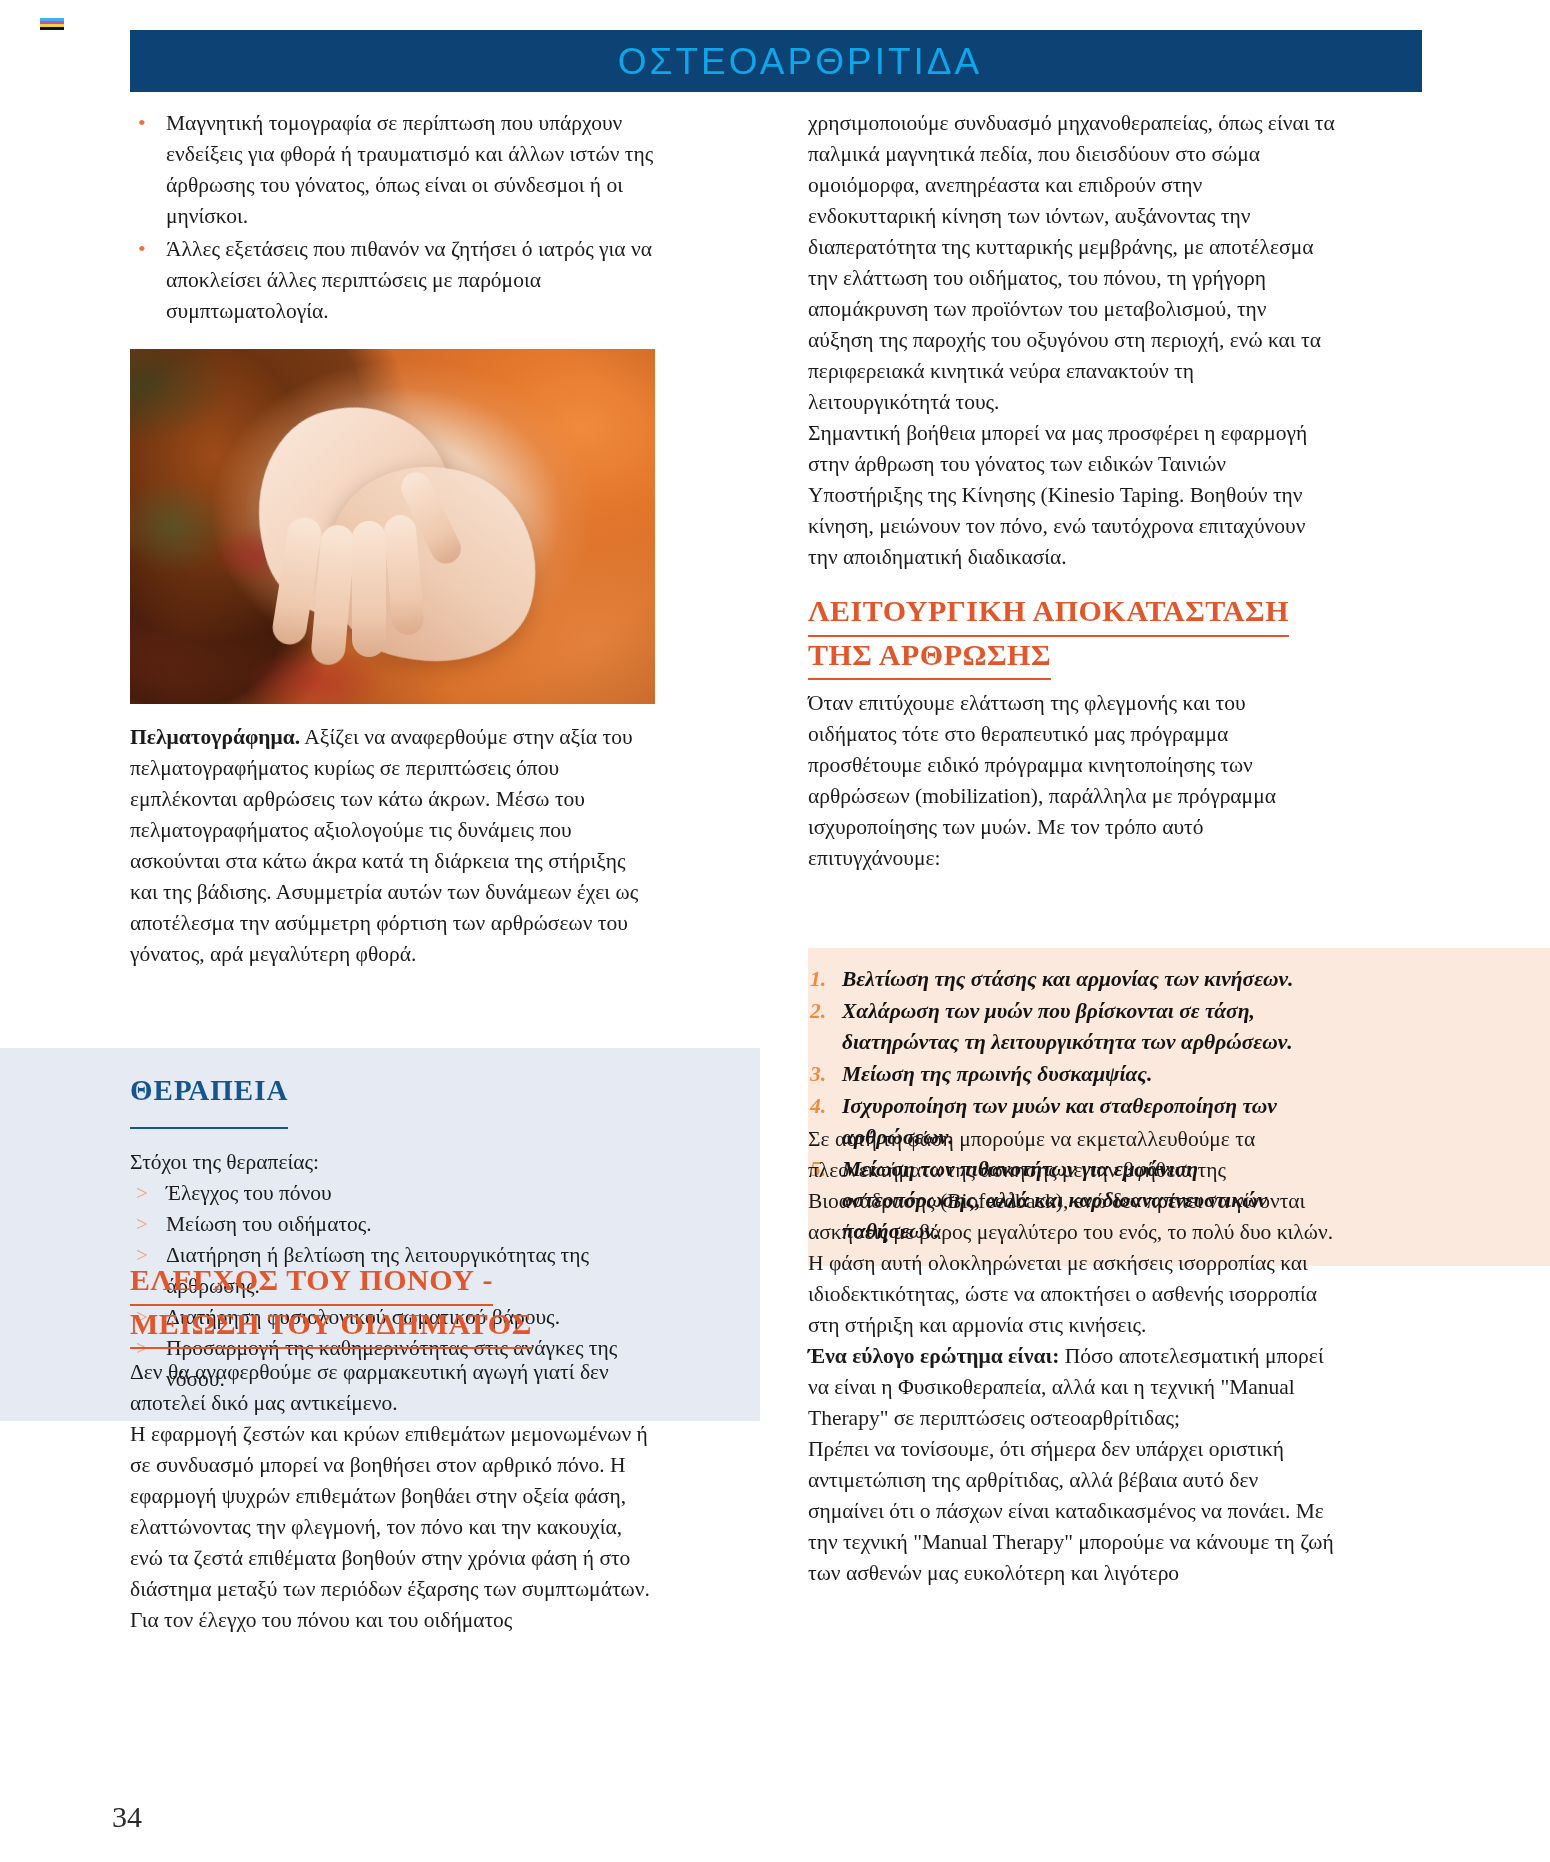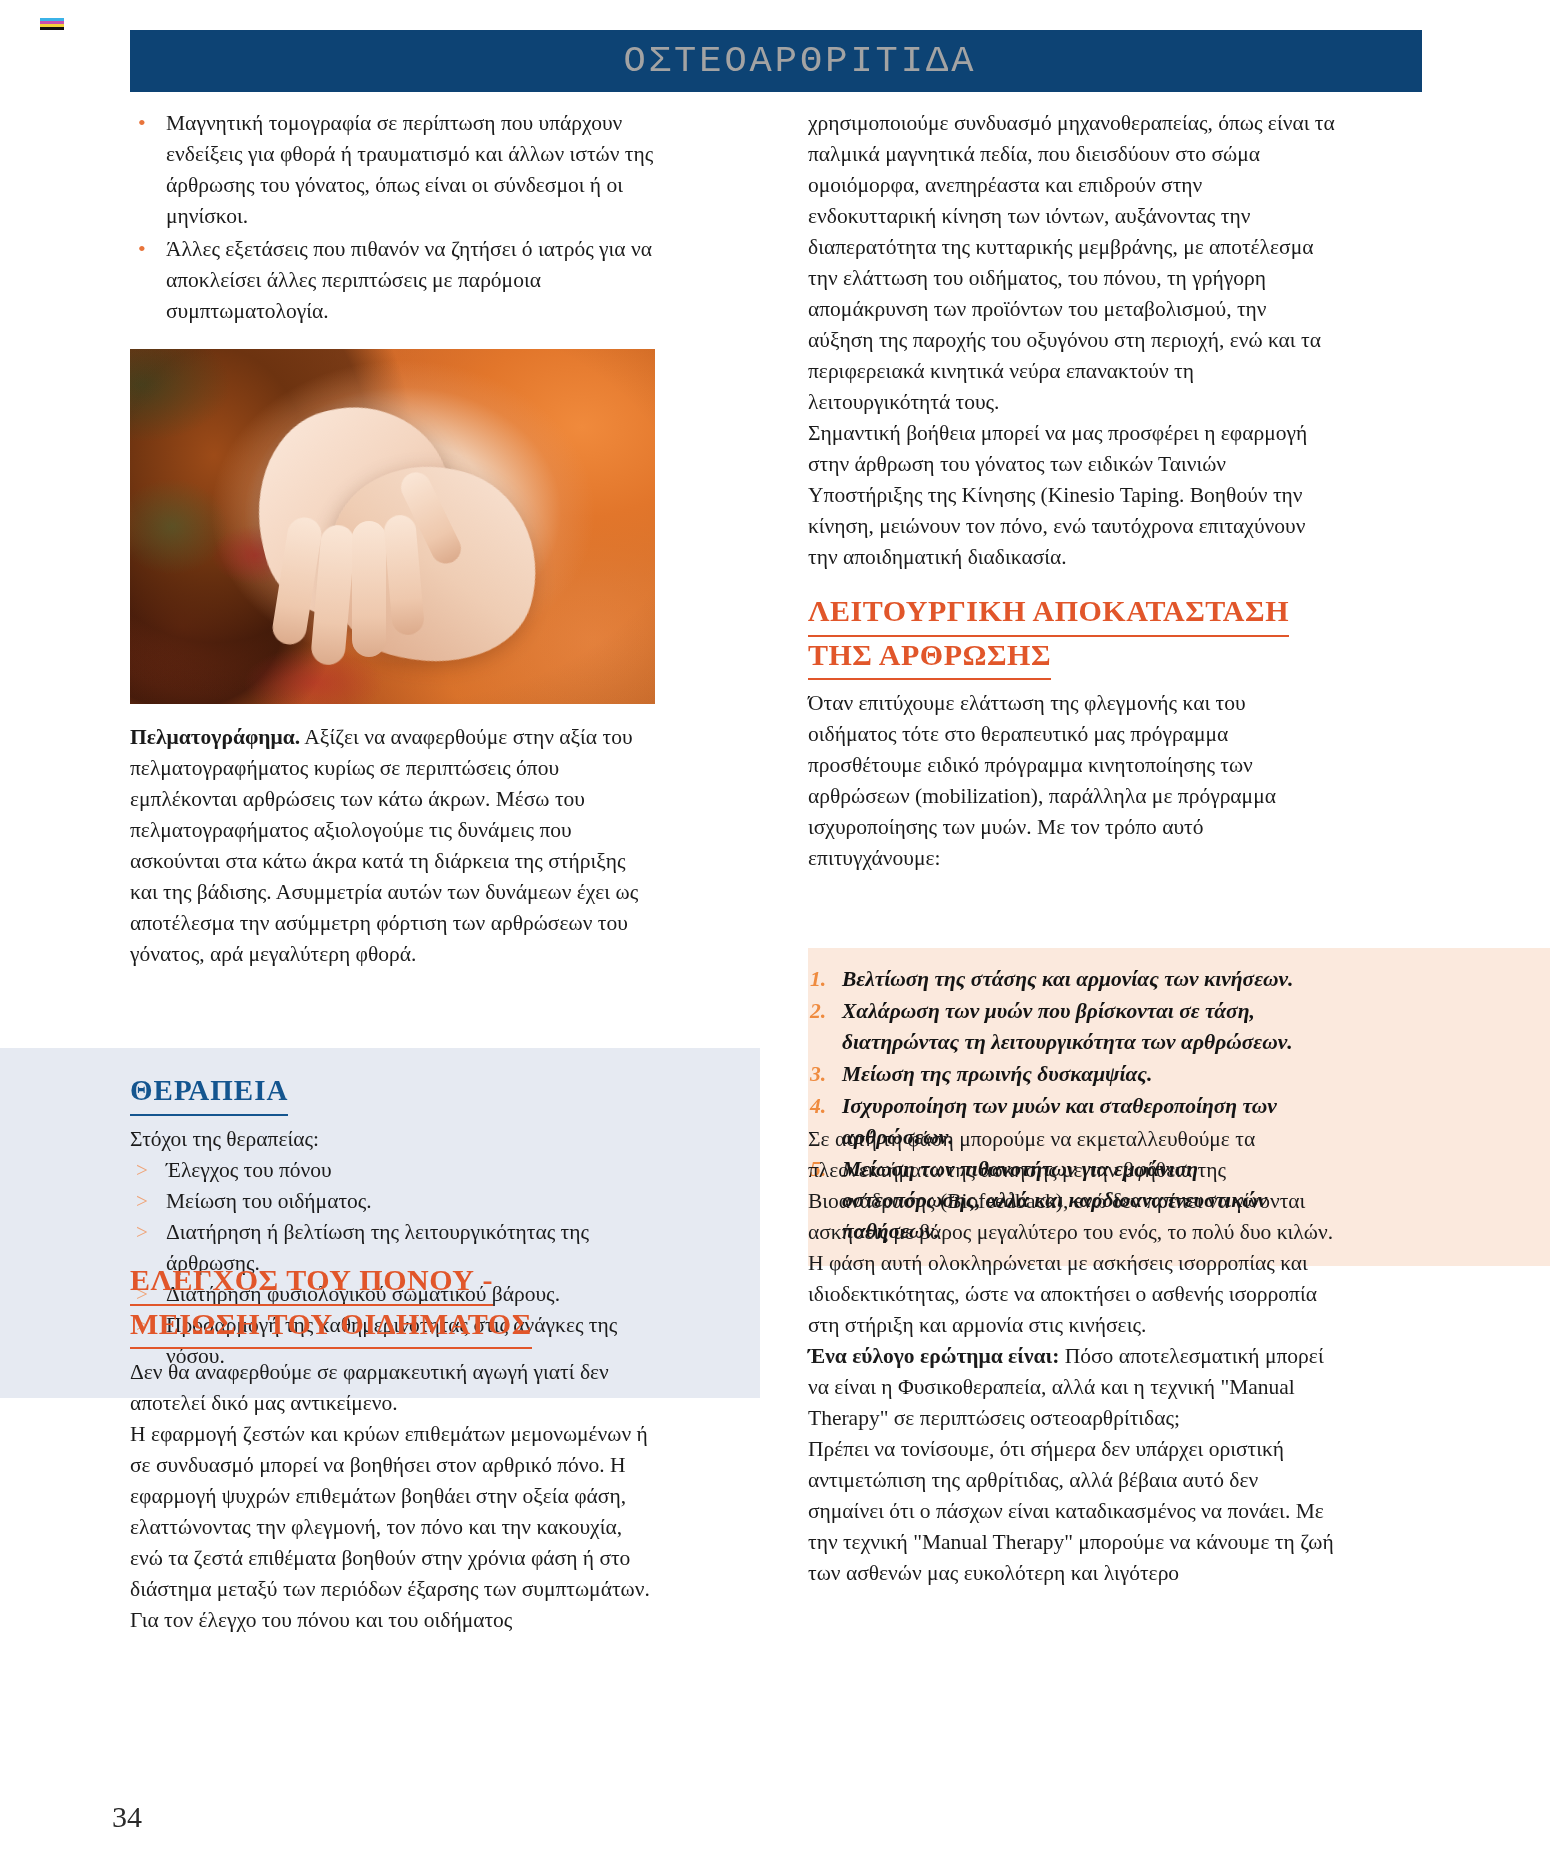--- a/index.html
+++ b/index.html
@@ -39,24 +39,24 @@
     left: 130px;
     top: 30px;
     width: 1292px;
     height: 62px;
     background: #0d4374;
     display: flex;
     align-items: center;
     justify-content: center;
   }
   .header-title {
-    color: #a3a3a3;
+    color: #0ea5e9;
     font-size: 37px;
     letter-spacing: 3px;
-    font-family: Liberation Mono, monospace;
+    font-family: Liberation Sans, sans-serif;
     line-height: 1;
     margin-left: 48px;
   }
 
   
   .page {
     position: absolute;
     left: 0;
     top: 0;
     width: 1550px;
@@ -189,28 +189,28 @@
     top: 1048px;
     width: 760px;
     background: #e6eaf2;
     padding: 26px 0 26px 0;
   }
   .therapy-inner {
     margin-left: 130px;
     width: 525px;
   }
   h2.blue-head {
-    margin: 0 0 2px 0;
+    margin: 0 0 12px 0;
     font-size: 29px;
     font-weight: bold;
     color: #14558f;
     letter-spacing: 1px;
     display: inline-block;
     border-bottom: 2.5px solid #14558f;
-    padding-bottom: 7px;
+    padding-bottom: 20px;
     line-height: 1.15;
   }
   .therapy-lead {
     font-size: 21.5px;
     line-height: 31px;
     color: #1b1b1b;
     margin: 6px 0 0 0;
   }
   ul.arrow-list {
     list-style: none;

